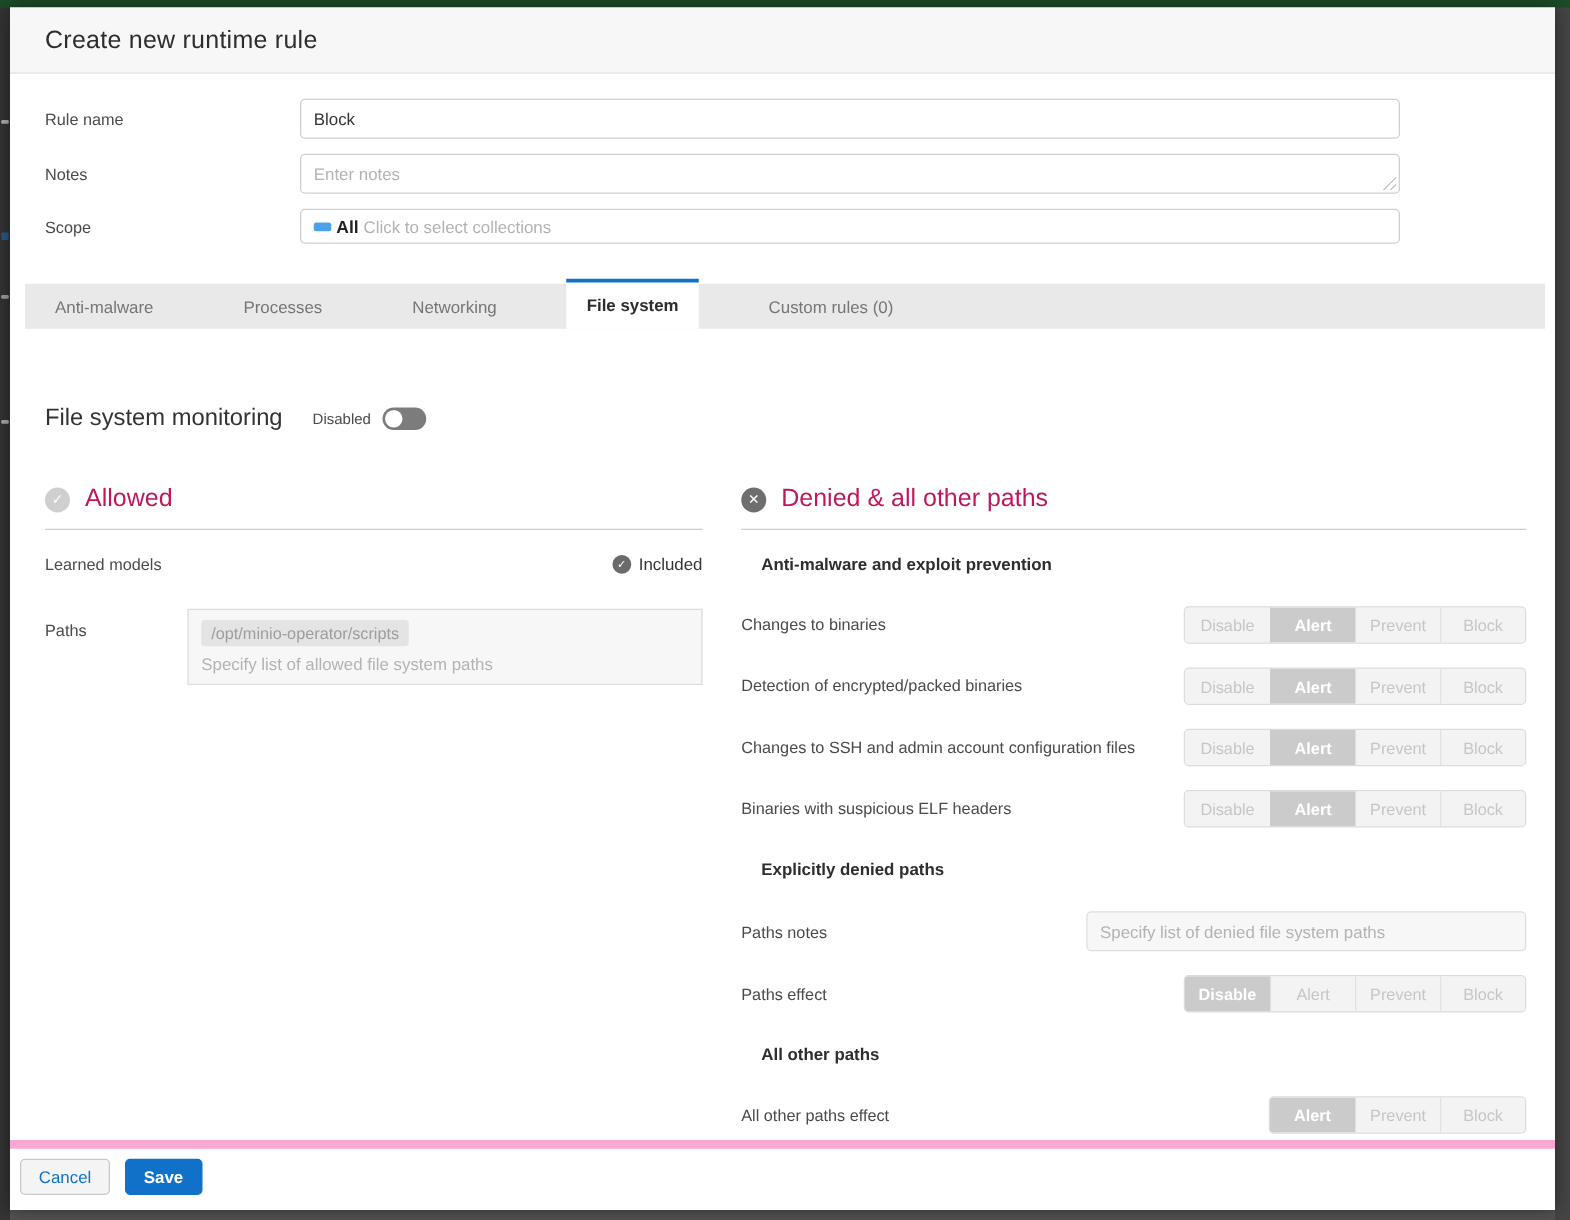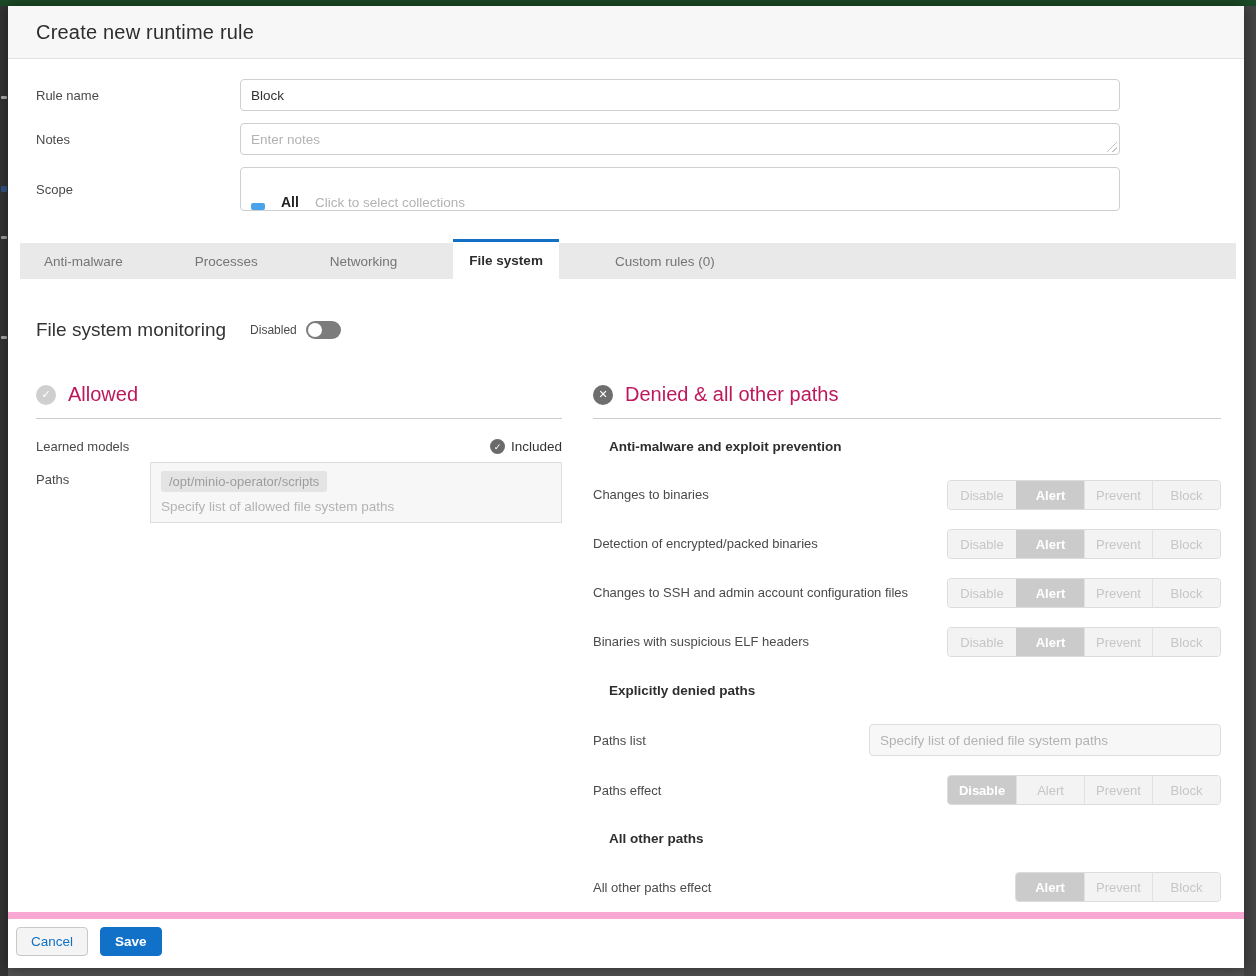--- a/index.html
+++ b/index.html
@@ -43,43 +43,43 @@
   .text-input::placeholder { color: #b3b3b3; }
   .notes-wrap { position: relative; width: 880px; }
   .notes-wrap .text-input { width: 100%; }
   .resize-handle {
     position: absolute; right: 3px; bottom: 3px; width: 11px; height: 11px;
     pointer-events: none;
     background: repeating-linear-gradient(135deg, #c7c7c7 0 1px, transparent 1px 4px);
     clip-path: polygon(100% 0, 100% 100%, 0 100%);
   }
   .scope-box {
-    width: 880px; height: 44px; border: 1px solid #cfcfcf; border-radius: 4px;
-    display: flex; align-items: flex-end; padding: 0 10px; gap: 16px; cursor: pointer;
+    width: 880px; height: 28px; border: 1px solid #cfcfcf; border-radius: 4px;
+    display: flex; align-items: center; padding: 0 10px; gap: 4px; cursor: pointer;
   }
   .scope-dash { width: 14px; height: 7px; border-radius: 2px; background: var(--scope-blue, #4aa3ea); flex:none; }
   .scope-name { font-size: 14px; font-weight: bold; color: #222; }
   .scope-placeholder { font-size: 13.5px; color: #b3b3b3; }
 
   
   .tab-bar {
     margin: 20px 8px 0 12px; background: #e9e9e9; height: 36px;
     display: flex; align-items: flex-end; padding-left: 8px; flex: none; gap: 40px;
   }
   .tab {
     height: 36px; display: flex; align-items: center; padding: 0 16px;
     font-size: 13.5px; color: #757575; cursor: pointer; white-space: nowrap;
   }
   .tab.active {
     background: #fff; height: 40px; color: #2d2d2d; font-weight: bold;
     border-top: 3px solid var(--accent, #1271c4); padding-top: 0;
   }
 
   
-  .content { padding: 40px 23px 0 28px; flex: 1 1 auto; }
+  .content { padding: 61px 23px 0 28px; flex: 1 1 auto; }
   .monitor-row { display: flex; align-items: center; margin-bottom: 42px; }
   .monitor-title { font-size: 19px; color: #333; font-weight: 400; }
   .toggle-label { font-size: 12px; color: #4a4a4a; margin-left: 24px; margin-right: 9px; }
   .toggle {
     width: 35px; height: 18px; border-radius: 9px; background: #7c7c7c;
     position: relative; cursor: pointer; flex: none;
   }
   .toggle .knob {
     position: absolute; left: 2px; top: 2px; width: 14px; height: 14px;
     background: #fff; border-radius: 50%;
@@ -93,21 +93,21 @@
   .sec-icon {
     width: 20px; height: 20px; border-radius: 50%; color: #fff;
     display: flex; align-items: center; justify-content: center;
     font-size: 11px; font-weight: bold; flex: none;
   }
   .sec-icon.allowed { background: #cfcfcf; }
   .sec-icon.denied  { background: #6e6e6e; }
   .sec-title { font-size: 20px; color: #be185d; font-weight: 400; }
   .sec-rule { border: none; border-top: 1px solid #ccc; margin: 0 0 20px; }
 
-  .kv-row { display: flex; align-items: center; justify-content: space-between; margin-bottom: 8px; }
+  .kv-row { display: flex; align-items: center; justify-content: space-between; margin-bottom: 28px; }
   .kv-label { font-size: 13px; color: #4a4a4a; }
   .included { display: flex; align-items: center; gap: 6px; font-size: 13.5px; color: #333; }
   .included-icon {
     width: 15px; height: 15px; border-radius: 50%; background: #6a6a6a; color: #fff;
     display: flex; align-items: center; justify-content: center; font-size: 9px; font-weight: bold; flex:none;
   }
 
   .paths-row { display: flex; align-items: flex-start; }
   .paths-row .kv-label { width: 114px; flex: none; padding-top: 10px; }
   .paths-box {
@@ -285,21 +285,21 @@
                   <button class="seg-btn">Disable</button>
                   <button class="seg-btn sel">Alert</button>
                   <button class="seg-btn">Prevent</button>
                   <button class="seg-btn">Block</button>
                 </span>
               </div>
             </div>
 
           <div class="sub-head">Explicitly denied paths</div>
           <div class="input-row">
-            <span class="kv-label">Paths list</span>
+            <span class="kv-label">Paths notes</span>
             <input class="denied-paths-input" type="text" placeholder="Specify list of denied file system paths" style="">
           </div>
           <div class="effect-row">
             <span class="kv-label">Paths effect</span>
             <span style="margin-left:auto;display:inline-flex;">
                 <span class="seg">
                   <button class="seg-btn sel">Disable</button>
                   <button class="seg-btn">Alert</button>
                   <button class="seg-btn">Prevent</button>
                   <button class="seg-btn">Block</button>

